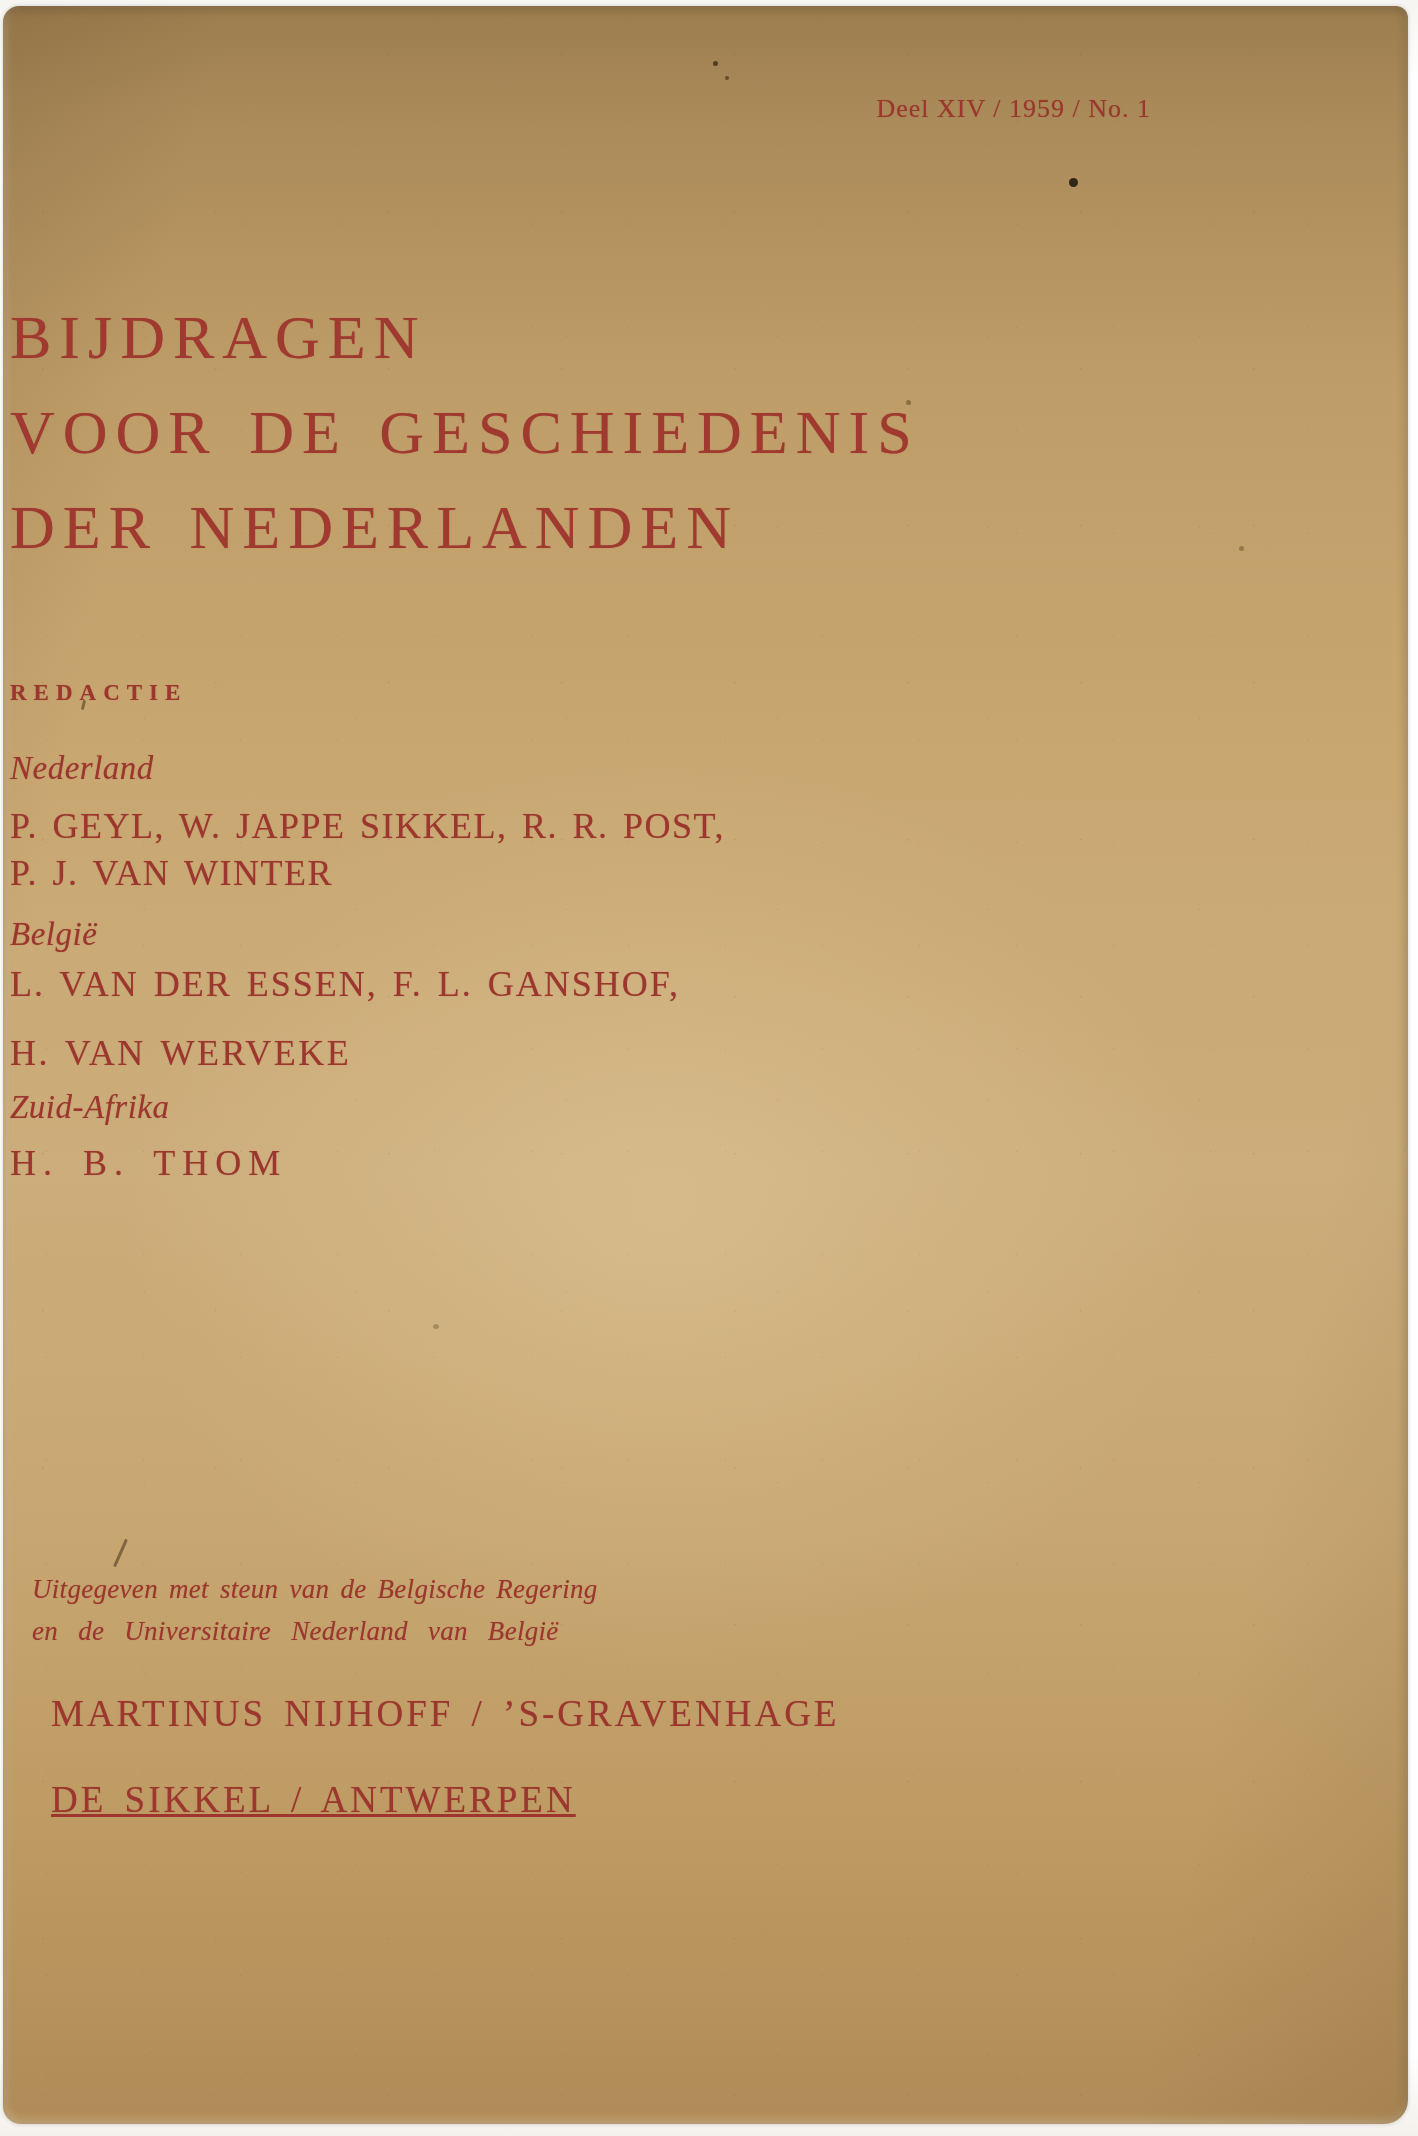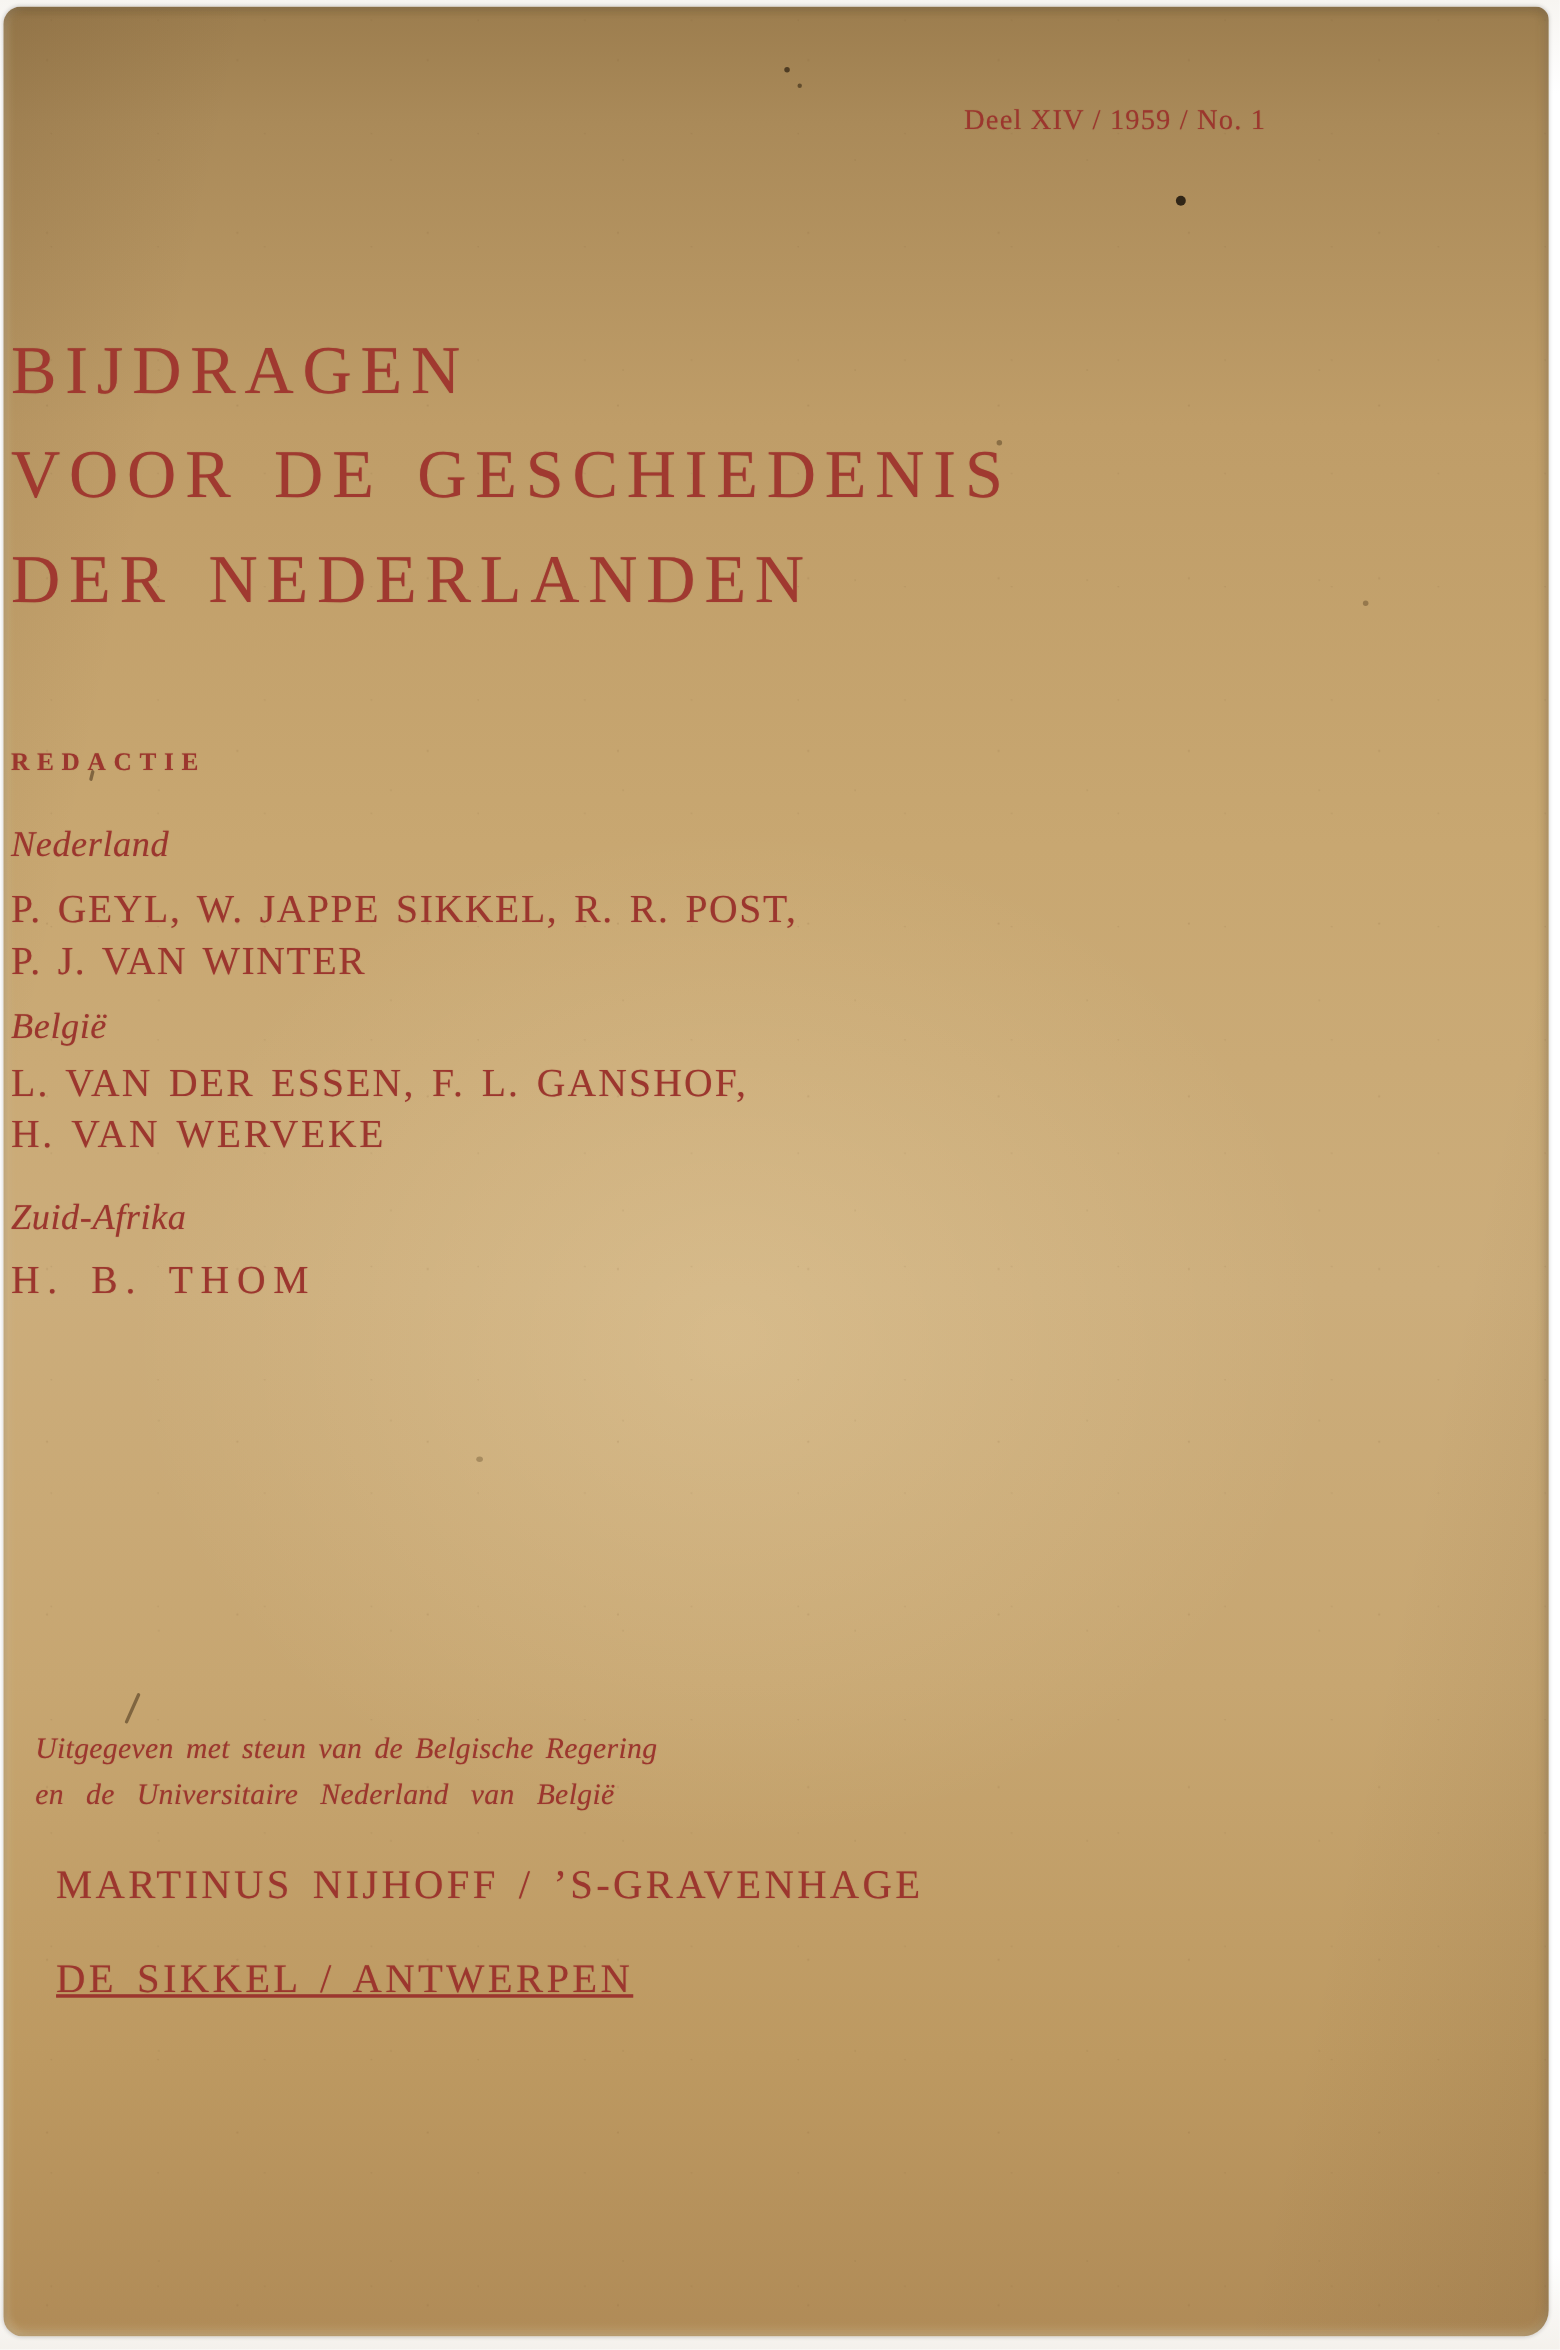--- a/index.html
+++ b/index.html
@@ -48,21 +48,21 @@
   }
   .redactie{top:674px;font-size:23px;letter-spacing:7px;font-weight:bold;}
   .region{font-style:italic;font-size:33px;letter-spacing:0.5px;}
   .region-0{top:744px;}
   .region-1{top:910px;}
   .region-2{top:1083px;}
   .names{font-size:36px;letter-spacing:1.5px;word-spacing:4px;}
   .names-0-0{top:799px;}
   .names-0-1{top:846px;}
   .names-1-0{top:957px;letter-spacing:2px;}
-  .names-1-1{top:1004px;letter-spacing:2.5px;}
+  .names-1-1{top:1026px;letter-spacing:2.5px;}
   .names-2-0{top:1136px;letter-spacing:7px;word-spacing:8px;}
   .note{font-style:italic;font-size:27px;letter-spacing:0.3px;left:29px;}
   .note-0{top:1568px;word-spacing:4px;}
   .note-1{top:1610px;word-spacing:13px;}
   .pub{font-size:37px;letter-spacing:3px;word-spacing:6px;left:48px;}
   .pub-0{top:1686px;}
   .pub-1{top:1772px;text-decoration:underline;}
   
   .speck{position:absolute;border-radius:50%;}
   .speck-a{left:710px;top:55px;width:5px;height:5px;background:rgba(58,42,22,0.80);}

